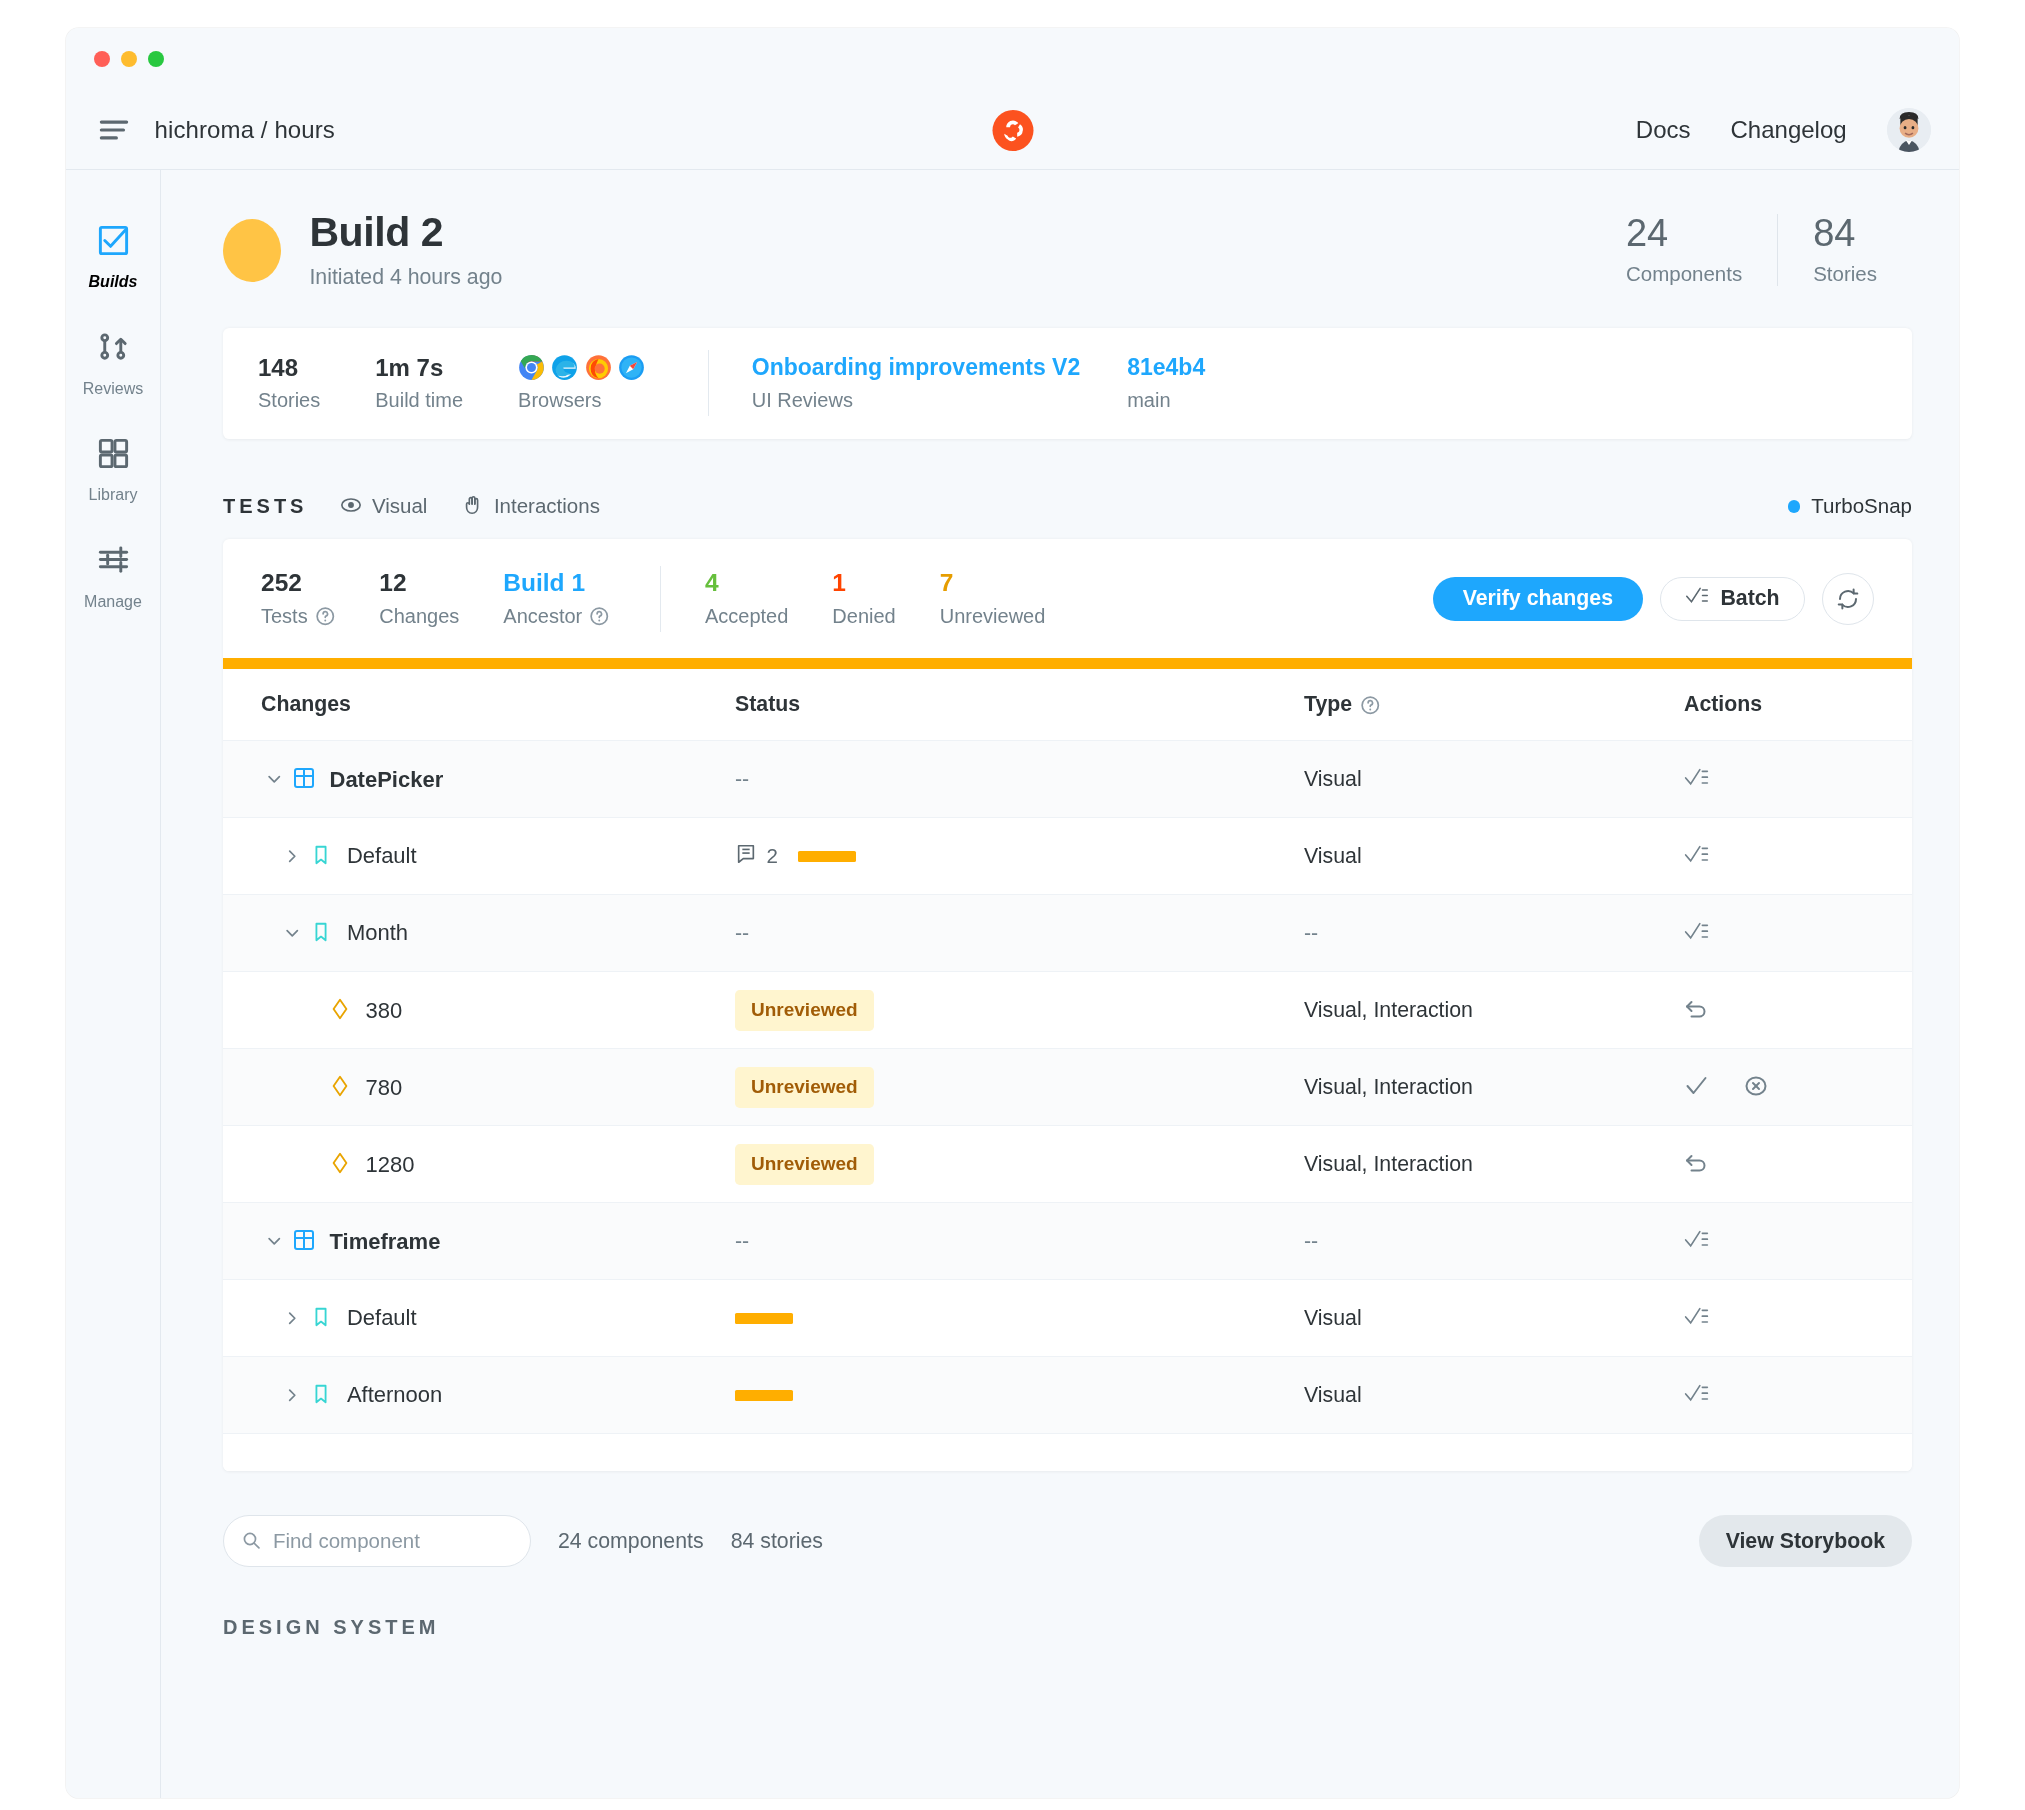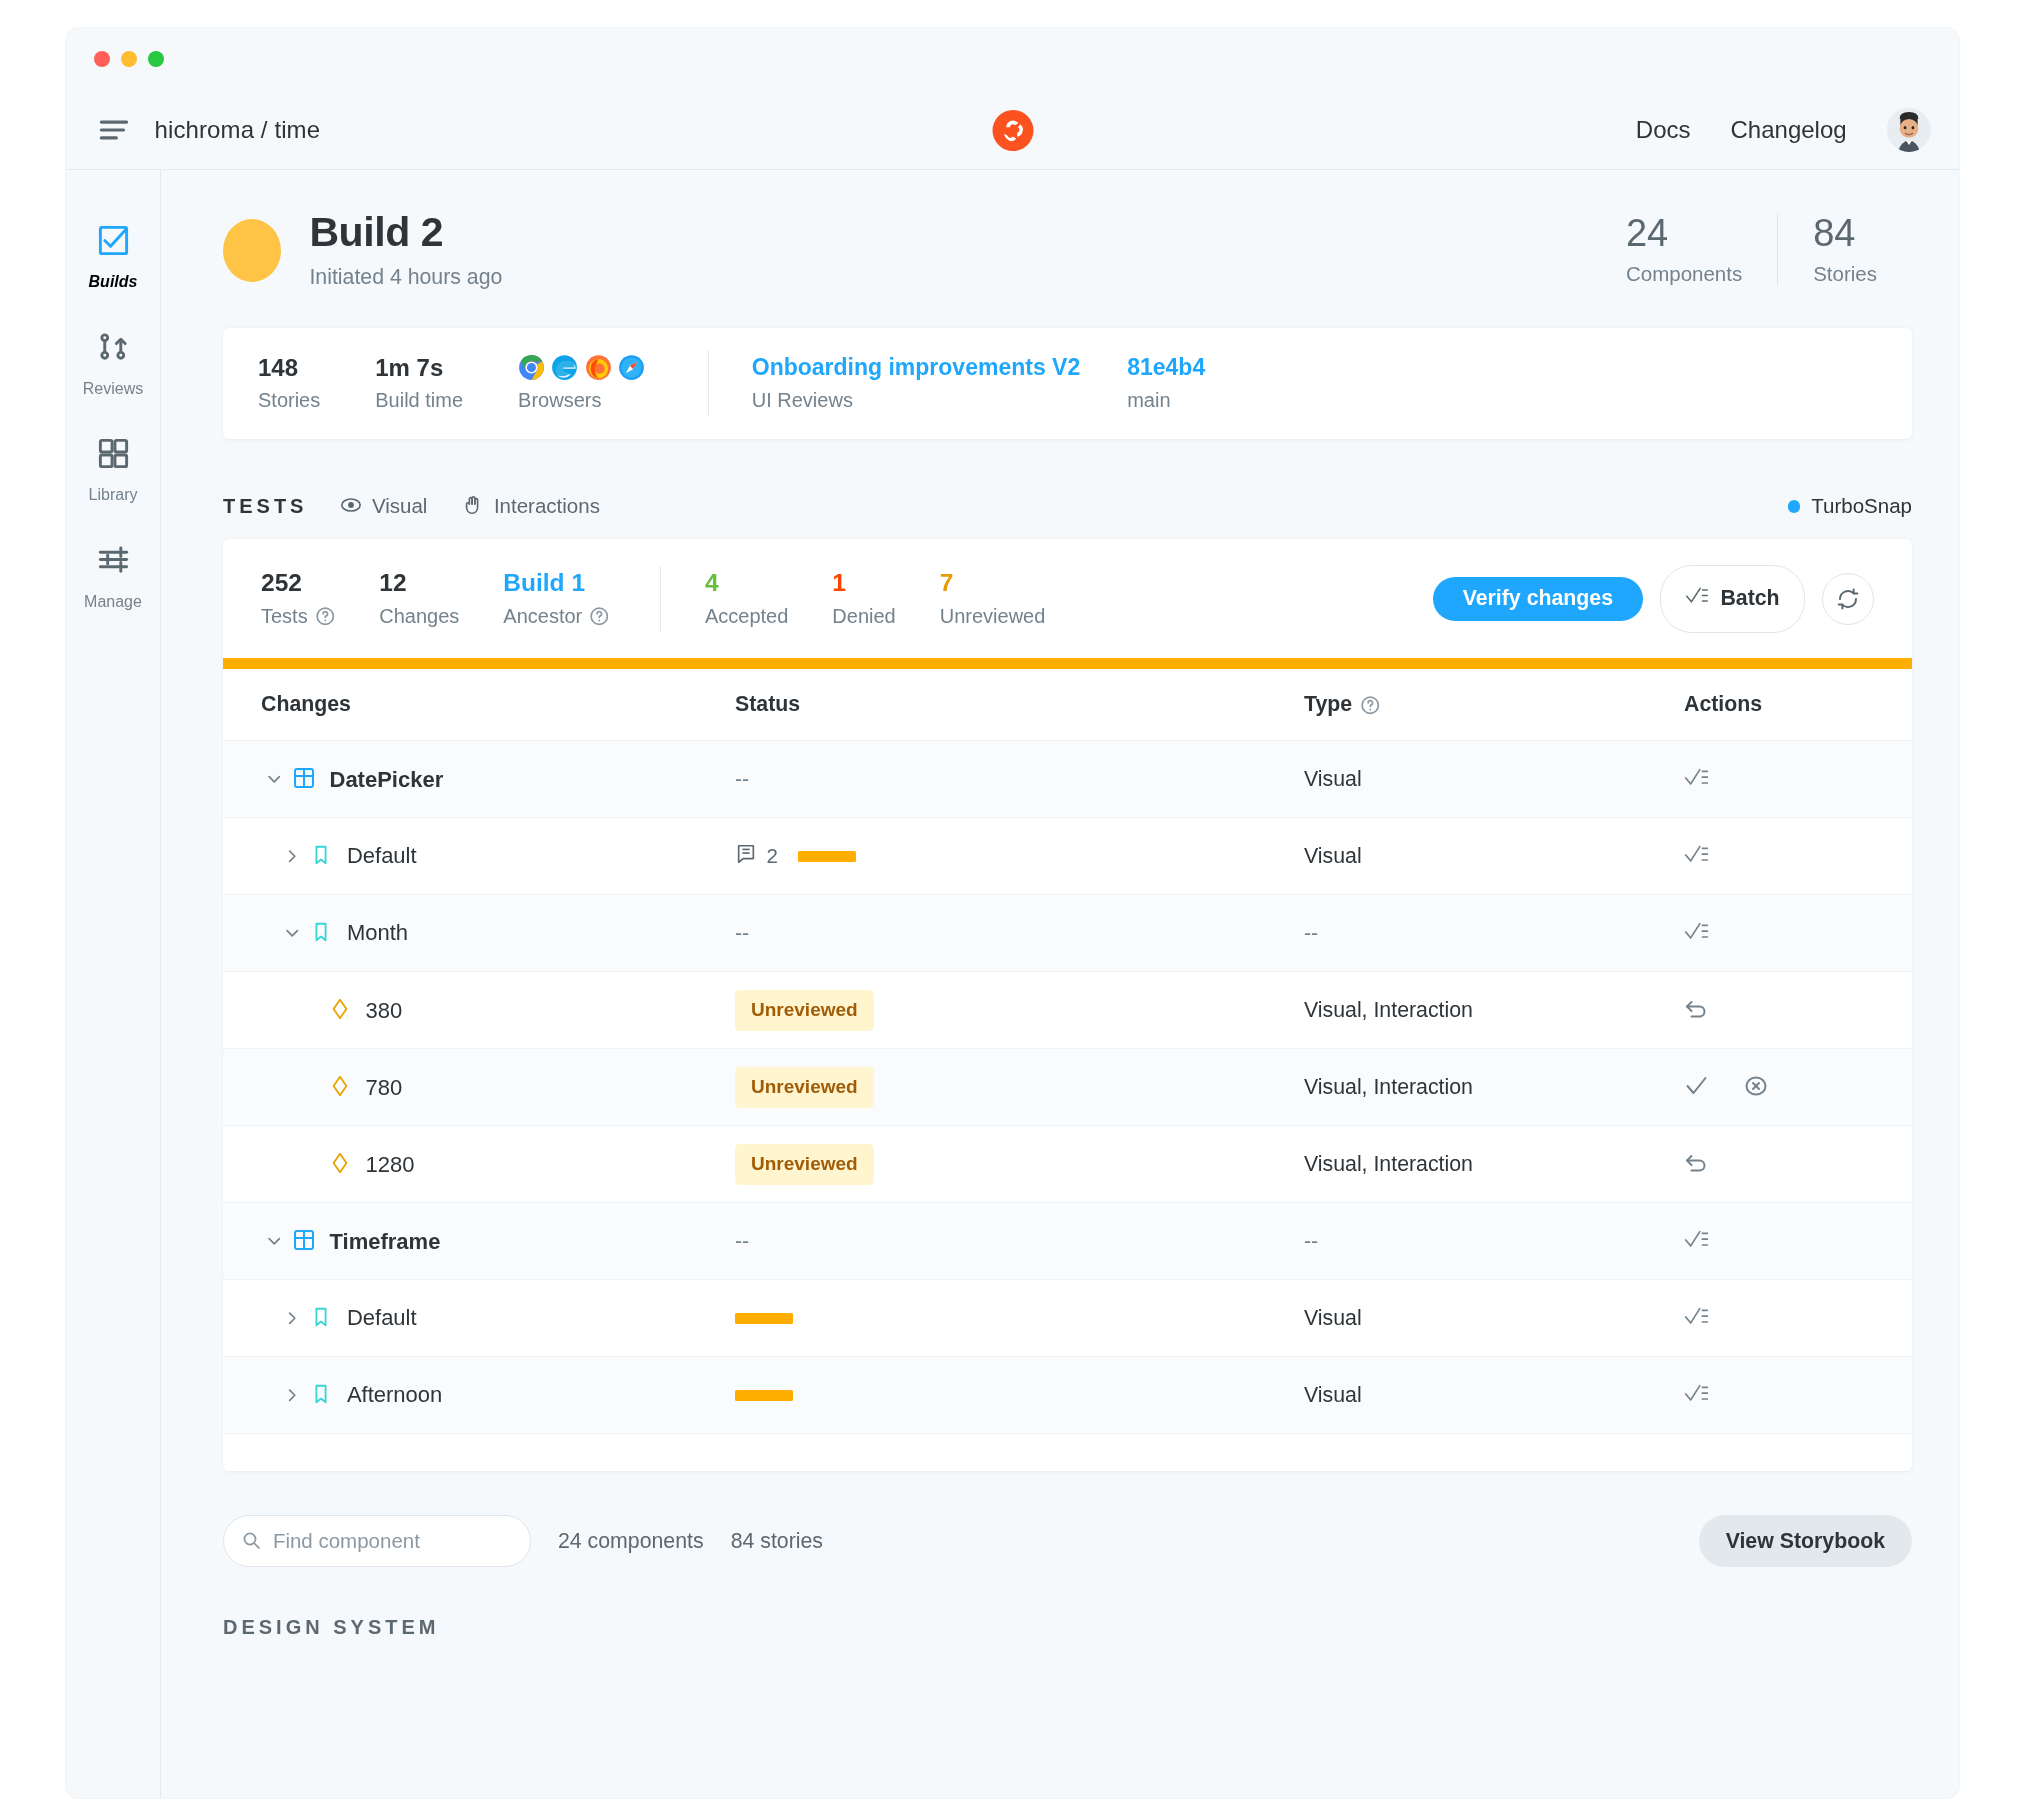--- a/index.html
+++ b/index.html
@@ -138,21 +138,21 @@
   .tdiv { width: 0.8px; height: 66px; background: #E3E9EF; margin: 0 44px 0 6.3px; }
   .actions-right { margin-left: auto; display: flex; align-items: center; gap: 17.4px; }
   .btn-primary {
     background: #1EA7FD; color: #fff; border: none;
     border-radius: 32px; height: 44px; padding: 0 30px;
     font-size: 21.3px; font-weight: 700; cursor: pointer;
     font-family: "Liberation Sans", sans-serif;
   }
   .btn-outline {
     background: #fff; color: #2E3438; border: 0.8px solid #DFE5EB;
-    border-radius: 32px; height: 68px; padding: 12px 24px;
+    border-radius: 32px; height: 44px; padding: 12px 24px;
     font-size: 21.3px; font-weight: 700; cursor: pointer;
     display:flex; align-items:center; gap: 11px;
     font-family: "Liberation Sans", sans-serif;
   }
   .btn-icon {
     width: 52px; height: 52px; border-radius: 50%;
     background: #fff; border: 0.8px solid #DFE5EB; cursor: pointer;
     display:flex; align-items:center; justify-content:center;
   }
 
@@ -230,21 +230,21 @@
     <div class="appheader">
       <div class="hamburger">
         <svg width="30" height="24" viewBox="0 0 38 30">
           <g stroke="#5C6870" stroke-width="4" stroke-linecap="round">
             <line x1="3" y1="5" x2="35" y2="5"></line>
             <line x1="3" y1="15" x2="31" y2="15"></line>
             <line x1="3" y1="25" x2="22" y2="25"></line>
           </g>
         </svg>
       </div>
-      <div class="breadcrumb">hichroma / time</div>
+      <div class="breadcrumb">hichroma / hours</div>
 
       <div class="logo-wrap">
         <div class="logo">
           <svg width="27" height="27" viewBox="0 0 24 24">
             <g fill="#ffffff">
               <path d="M12 3.2c2.0 0 3.7 1.0 4.7 2.4l-3.0 1.7c-0.5-0.5-1.1-0.8-1.8-0.8-1.4 0-2.5 1.1-2.5 2.5h-3.4C6 6.1 8.6 3.2 12 3.2z"></path>
               <path d="M20.3 14.3c-1.0 1.8-2.8 3.0-4.6 3.2l0-3.5c0.7-0.2 1.3-0.6 1.7-1.2 0.7-1.2 0.3-2.7-0.9-3.4l1.7-2.9c2.4 1.4 3.4 4.5 2.1 7.0z"></path>
               <path d="M7.4 20.1c-1.9-1.1-3.1-3.1-3.2-5.2l3.0 1.7c0.2 0.7 0.6 1.3 1.2 1.6 1.2 0.7 2.7 0.3 3.4-0.9l3.0 1.7c-1.7 2.6-5.0 3.4-7.4 1.1z"></path>
             </g>
           </svg>

